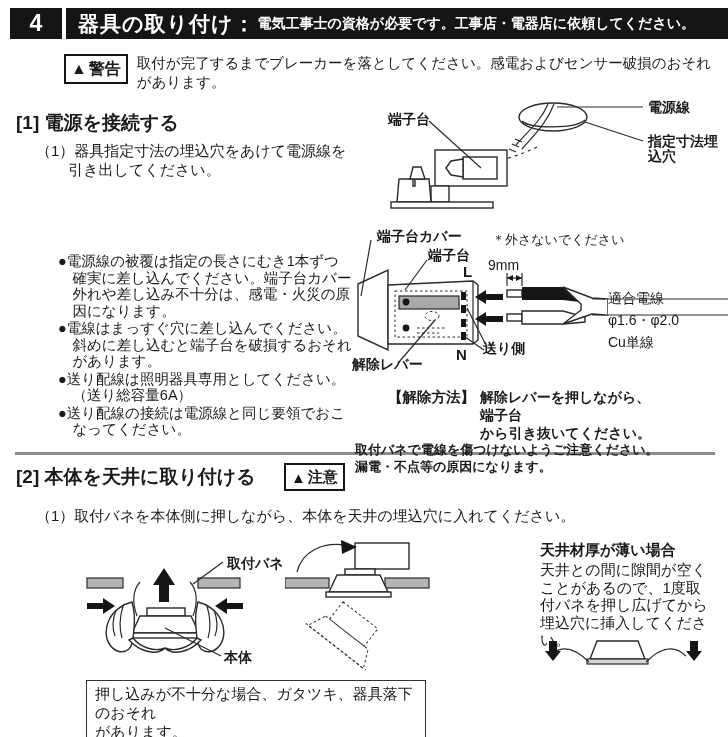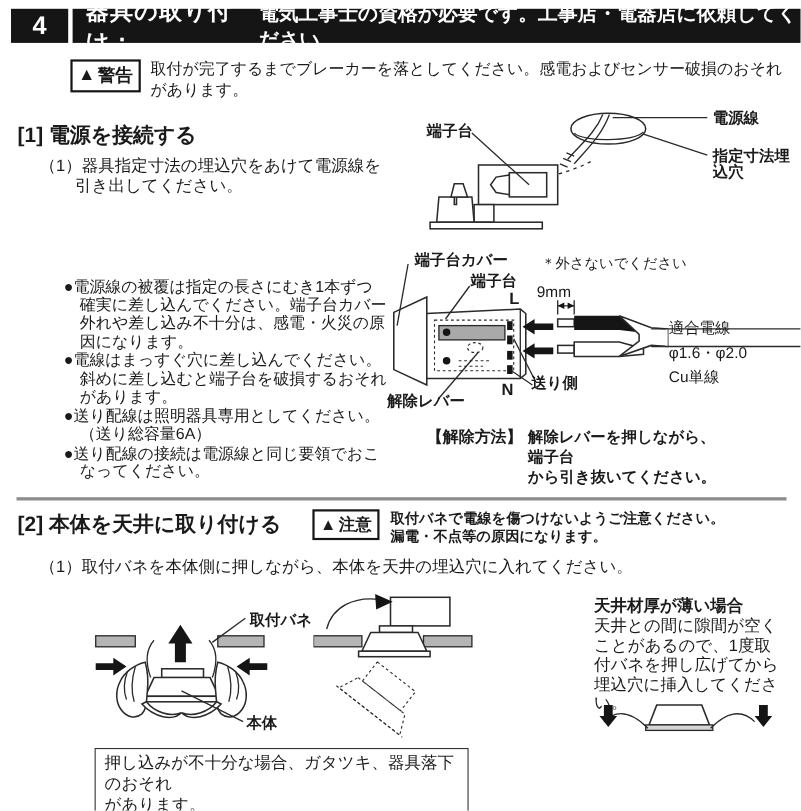--- a/index.html
+++ b/index.html
@@ -8,21 +8,21 @@
   .abs{position:absolute;}
   .pre{white-space:pre-line;}
   .b{font-weight:bold;}
   
   #header{left:10px;top:8px;width:718px;height:31px;display:flex;}
   #step-num{width:52px;height:31px;background:#151515;color:#fff;font-size:23px;font-weight:bold;
             display:flex;align-items:center;justify-content:center;}
   #header-bar{flex:1;margin-left:4px;background:#151515;color:#fff;display:flex;align-items:baseline;
               padding:0 0 0 12px;height:31px;}
   #header-title{font-size:21px;font-weight:bold;letter-spacing:1px;align-self:center;}
-  #header-sub{font-size:18px;font-weight:bold;align-self:center;margin-left:2px;}
+  #header-sub{font-size:14px;font-weight:bold;align-self:center;margin-left:2px;}
   
   .signbox{border:2px solid #151515;font-weight:bold;display:flex;align-items:center;
            padding:1px 5px;background:#fff;}
   .tri{font-weight:bold;margin-right:2px;}
   #warning-row{left:64px;top:54px;display:flex;gap:9px;align-items:flex-start;}
   #warning-box{font-size:16px;height:24px;}
   #warning-text{font-size:14.5px;line-height:19px;font-weight:normal;width:585px;}
   
   .sec-title{font-size:19px;font-weight:bold;}
   .step{font-size:15px;line-height:19px;padding-left:2.15em;text-indent:-2.15em;}
@@ -38,21 +38,21 @@
   .gray{fill:#b5b5b5;stroke:#2a2a2a;stroke-width:1.2;}
   .dash{stroke:#2a2a2a;stroke-width:1;fill:none;stroke-dasharray:2.5 2.5;}
   
   #release{left:388px;top:388px;display:flex;gap:5px;}
   #release-label{font-size:14.5px;font-weight:bold;}
   #release-text{font-size:14px;line-height:18px;width:180px;}
   
   #divider{left:15px;top:452px;width:700px;height:3px;background:#8d8d8d;}
   
   #caution-box{left:284px;top:463px;font-size:15px;height:22px;}
-  #caution-text{left:355px;top:462px;font-size:13px;font-weight:bold;line-height:17px;width:370px;}
+  #caution-text{left:355px;top:441px;font-size:13px;font-weight:bold;line-height:17px;width:370px;}
   
   #thin-head{left:540px;top:541px;font-size:15px;font-weight:bold;}
   #thin-para{left:540px;top:561px;width:196px;font-size:15px;line-height:17.5px;}
   #thin-caption{left:546px;top:678px;font-size:14px;}
   
   #note-box{left:86px;top:680px;width:322px;border:1.5px solid #333;padding:3px 8px;
             font-size:15px;line-height:19px;background:#fff;}
 </style>
 </head>
 <body>

